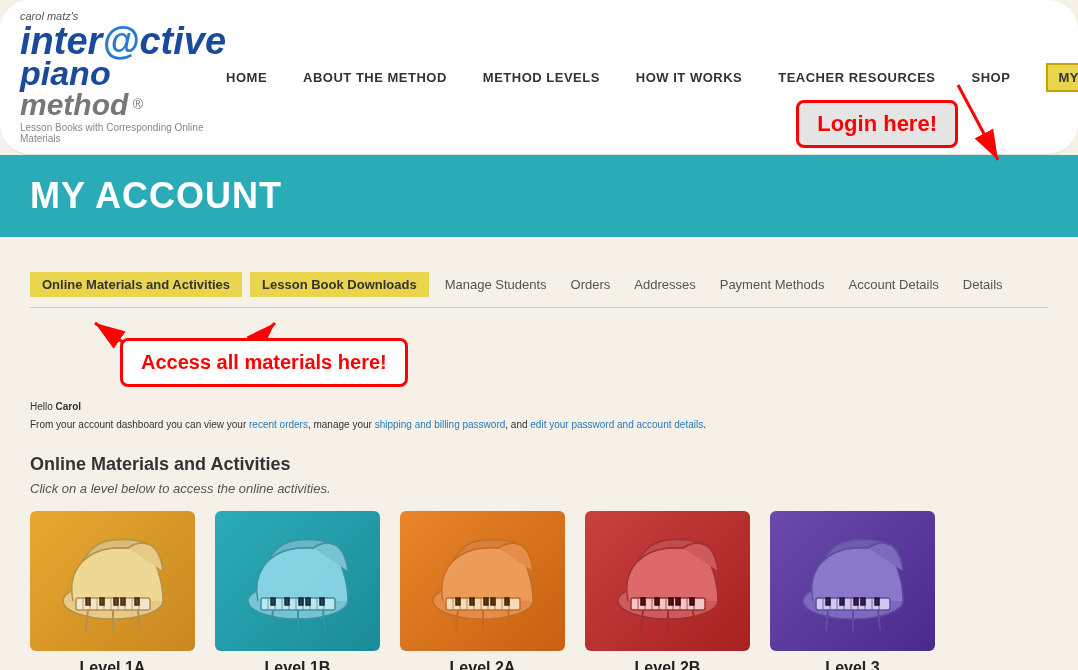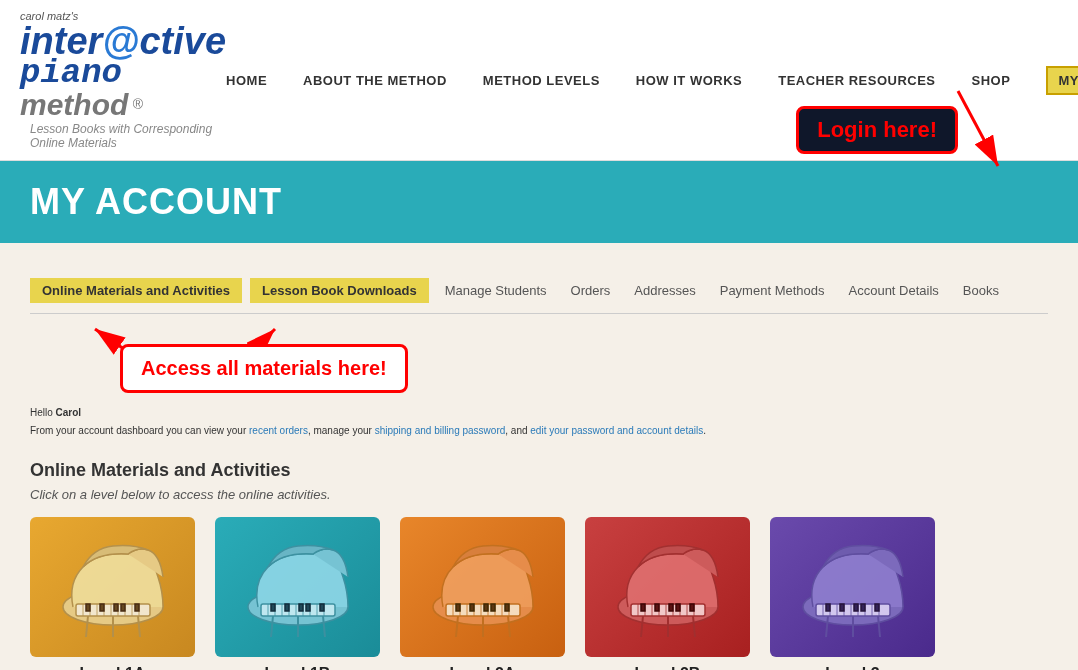--- a/index.html
+++ b/index.html
@@ -6,31 +6,32 @@
     body { font-family: Arial, sans-serif; background: #f5f0e8; min-width: 1078px; }
 
     
     .header {
       background: white;
       border-bottom: 1px solid #ddd;
       padding: 10px 20px;
       display: flex;
       align-items: center;
       justify-content: space-between;
+      border-radius: 30px;
     }
     .logo-area {
       display: flex;
       flex-direction: column;
     }
     .logo-brand {
       font-size: 11px;
       color: #555;
       font-style: italic;
     }
-    .logo-subtitle { font-size: 12px; color: #888; font-style: italic; margin-top: 2px; margin-left: 10px; }
+    .logo-subtitle { font-size: 10px; color: #888; margin-top: 2px; }
 
     .main-nav {
       display: flex;
       align-items: center;
       gap: 36px;
     }
     .main-nav a {
       text-decoration: none;
       color: #333;
       font-size: 13px;
@@ -166,21 +167,21 @@
 </head>
 <body>
 
 <div class="header">
   <div class="logo-area">
     <span class="logo-brand">carol matz's</span>
     <div style="line-height:1;">
       <span style="font-size:38px;font-weight:900;color:#1a4a9a;font-family:Liberation Sans, sans-serif;font-style:italic;">inter<span style="color:#2a7ad4;">@</span>ctive</span>
     </div>
     <div style="line-height:1;margin-top:-4px;">
-      <span style="font-size:34px;font-weight:900;color:#1a4a9a;font-family:Liberation Mono, monospace;font-style:italic;">piano </span>
+      <span style="font-size:34px;font-weight:900;color:#1a4a9a;font-family:Liberation Sans, sans-serif;font-style:italic;">piano </span>
       <span style="font-size:30px;font-weight:700;color:#777;font-family:Arial,sans-serif;font-style:italic;">method</span>
       <sup style="font-size:14px;color:#777;">®</sup>
     </div>
     <span class="logo-subtitle">Lesson Books with Corresponding Online Materials</span>
   </div>
 
   <nav class="main-nav">
     <a href="#">HOME</a>
     <a href="#">ABOUT THE METHOD</a>
     <a href="#">METHOD LEVELS</a>
@@ -188,21 +189,21 @@
     <a href="#">TEACHER RESOURCES</a>
     <a href="#">SHOP</a>
     <a href="#" class="active-nav">MY ACCOUNT</a>
   </nav>
 </div>
 
 <div class="banner" style="position:relative;">
   <h1>MY ACCOUNT</h1>
 
   <div style="position:absolute;right:120px;top:-55px;z-index:10;">
-    <div style="background:#0f172a;border:3px solid red;border-radius:8px;padding:8px 18px;font-size:22px;color:red;font-weight:bold;white-space:nowrap;">Login here!</div>
+    <div style="background:#e5e5e5;border:3px solid red;border-radius:8px;padding:8px 18px;font-size:22px;color:red;font-weight:bold;white-space:nowrap;">Login here!</div>
   </div>
 
   <svg style="position:absolute;right:60px;top:-80px;width:120px;height:100px;z-index:9;">
     <defs>
       <marker id="arrowhead1" markerWidth="10" markerHeight="7" refX="10" refY="3.5" orient="auto">
         <polygon points="0 0, 10 3.5, 0 7" fill="red"></polygon>
       </marker>
     </defs>
     <line x1="60" y1="10" x2="100" y2="85" stroke="red" stroke-width="3" marker-end="url(#arrowhead1)"></line>
   </svg>
@@ -211,21 +212,21 @@
 <div class="content">
 
   <div class="account-tabs">
     <a href="#" class="tab-yellow">Online Materials and Activities</a>
     <a href="#" class="tab-yellow">Lesson Book Downloads</a>
     <a href="#" class="tab-link">Manage Students</a>
     <a href="#" class="tab-link">Orders</a>
     <a href="#" class="tab-link">Addresses</a>
     <a href="#" class="tab-link">Payment Methods</a>
     <a href="#" class="tab-link">Account Details</a>
-    <a href="#" class="tab-link">Books</a>
+    <a href="#" class="tab-link">Details</a>
   </div>
 
   <div style="position:relative;height:70px;margin-top:5px;text-align:right;">
 
     <svg style="position:absolute;left:0;top:0;width:450px;height:70px;">
       <defs>
         <marker id="arrowhead2" markerWidth="10" markerHeight="7" refX="10" refY="3.5" orient="auto">
           <polygon points="0 0, 10 3.5, 0 7" fill="red"></polygon>
         </marker>
         <marker id="arrowhead3" markerWidth="10" markerHeight="7" refX="10" refY="3.5" orient="auto">

